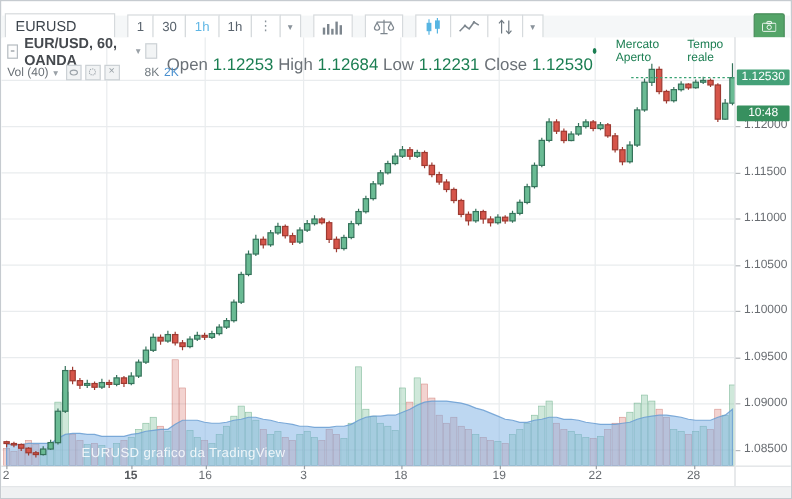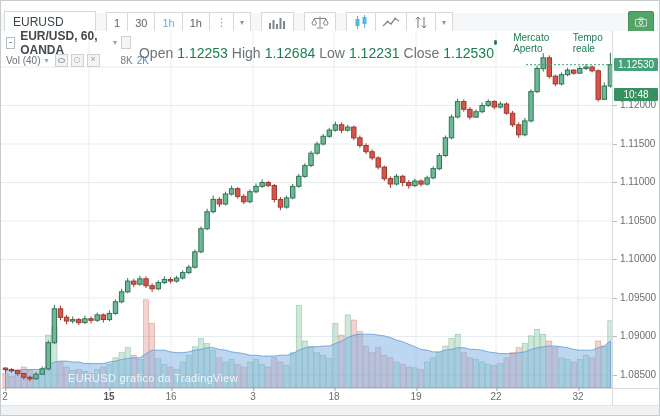--- a/index.html
+++ b/index.html
@@ -524,18 +524,18 @@
 
   <div class="time-row">
     <div class="time-axis" id="taxis">
         <span class="tlabel" style="left: 4px;">2</span>
         <span class="tlabel bold" style="left: 88px; margin-left: 20px;">15</span>
         <span class="tlabel" style="left: 170px;">16</span>
         <span class="tlabel" style="left: 252px;">3</span>
         <span class="tlabel" style="left: 333px;">18</span>
         <span class="tlabel" style="left: 415px;">19</span>
         <span class="tlabel" style="left: 495px;">22</span>
-        <span class="tlabel" style="left: 577px;">32</span>
+        <span class="tlabel" style="left: 577px;">28</span>
       </div>
     <div class="axis-corner"></div>
   </div>
   <div class="bottom-strip"></div>
 </div>
 
 </body></html>

